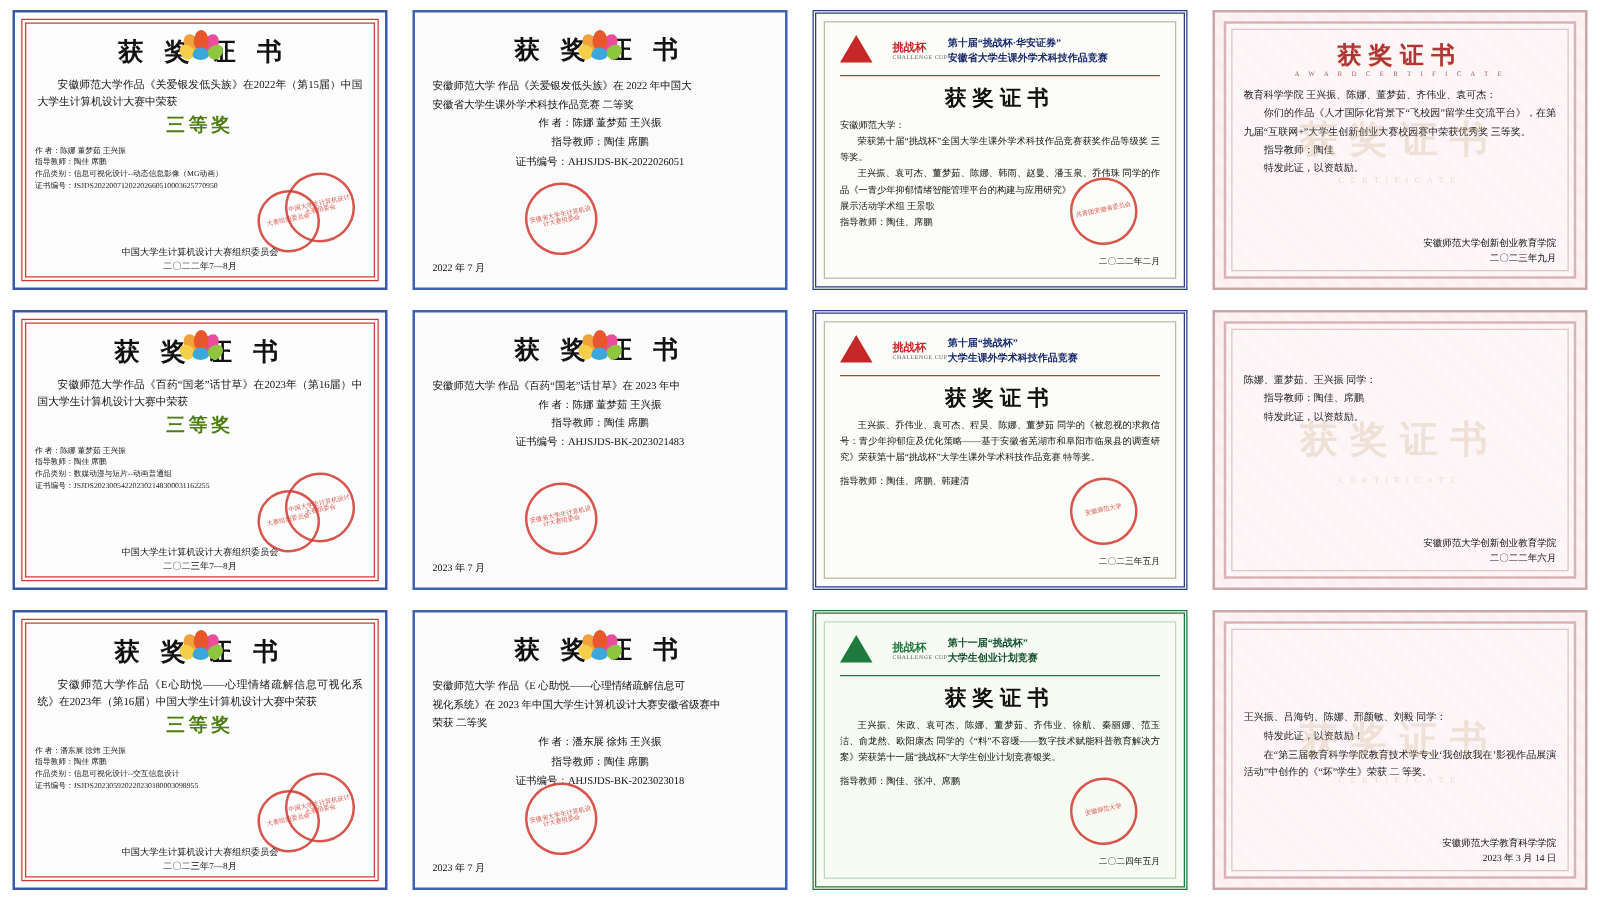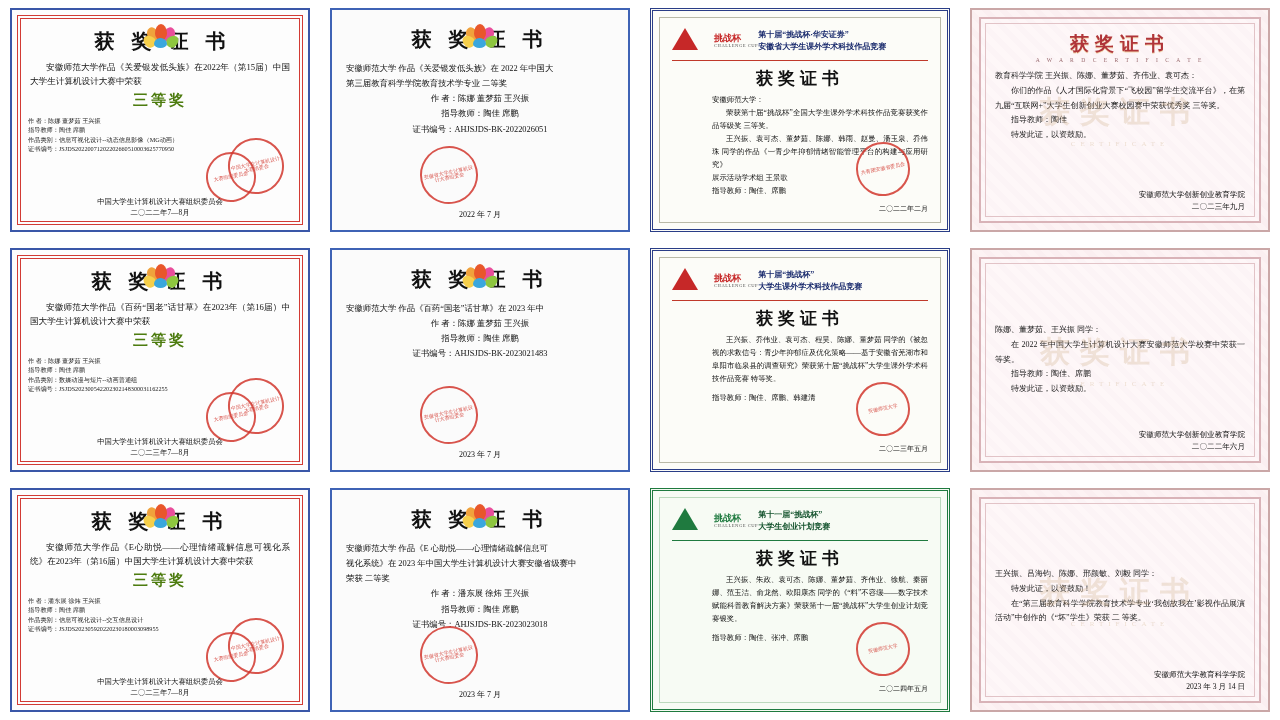--- a/index.html
+++ b/index.html
@@ -96,21 +96,21 @@
   .stampA2{width:46px;height:46px;right:46px;bottom:22px;}
 
   
   .typeB{
     border:2px solid #3f63b5;
     background:#fbfbfb;
     padding:10px 14px;
   }
   .typeB .lineList{font-size:8.4px;line-height:1.8;color:#111;margin-top:6px;}
   .typeB .signRow{
-    margin-top:auto;display:flex;justify-content:center;align-items:flex-end;
+    margin-top:auto;display:flex;justify-content:flex-start;align-items:flex-end;
     font-size:8px;color:#111;
   }
   .stampB{width:54px;height:54px;left:50%;margin-left:-60px;bottom:26px;}
 
   
   .typeC{
     border:3px double #2a3d87;
     background:#fcfcf8;
     padding:6px;
   }
@@ -123,21 +123,21 @@
   .ccTri{
     width:0;height:0;border-left:13px solid transparent;border-right:13px solid transparent;
     border-bottom:22px solid #c62828;position:absolute;left:0;top:2px;
   }
   .ccTxt{font-size:9px;font-weight:bold;color:#c62828;line-height:1.1;}
   .ccTxtEn{font-size:4.6px;color:#555;letter-spacing:.5px;}
   .ccHeadRight{font-size:8px;line-height:1.45;color:#1a2b6d;font-weight:bold;}
   .ccTitle{
     text-align:center;font-size:17px;font-weight:bold;letter-spacing:5px;color:#111;margin:6px 0 4px;
   }
-  .ccBody{font-size:7.4px;line-height:1.75;color:#111;text-align:justify;margin-left:40px;}
+  .ccBody{font-size:7.4px;line-height:1.75;color:#111;text-align:justify;}
   .ccBody .ind{text-indent:14px;}
   .ccFooterRight{margin-top:auto;text-align:right;font-size:7px;line-height:1.5;color:#111;}
   .stampC{width:50px;height:50px;right:30px;bottom:26px;}
 
   
   .typeC2{background:#f7fbf4;border:3px double #1f7a3f;}
   .typeC2 .innerC{border:1px solid #bcd9bd;}
   .ccLogoG .ccTri{border-bottom-color:#1f7a3f;}
   .ccTxtG{color:#1f7a3f;}
 
@@ -228,21 +228,21 @@
       <div class="lotus" style="position:absolute;left:50%;margin-left:-17px;top:14px;">
         <span class="p2"></span>
           <span class="p3"></span>
           <span class="p4"></span>
           <span class="p5"></span>
           <span class="p1"></span>
           <span class="p6"></span>
       </div>
       <div class="lineList">
         <div>安徽师范大学 作品《关爱银发低头族》在 2022 年中国大</div>
-        <div>第三届教育科学学院教育技术学专业 二等奖</div>
+        <div>安徽省大学生课外学术科技作品竞赛 二等奖</div>
         <div class="center">作    者：陈娜  董梦茹  王兴振</div>
         <div class="center">指导教师：陶佳  席鹏</div>
         <div class="center">证书编号：AHJSJDS-BK-2022026051</div>
       </div>
       <div class="signRow">
         <span></span>
         <span>2022 年 7 月</span>
       </div>
       <div class="stampRed stampB">
           <span>安徽省大学生计算机设计大赛组委会</span>
@@ -396,23 +396,22 @@
       </div>
     </div>
   </div>
 
   <div class="cell">
     <div class="cert typeD">
       <div class="innerD">
         <div class="watermark">获奖证书</div>
         <div class="watermarkEn">CERTIFICATE</div>
         <div class="dTitle" style="visibility:hidden;">获奖证书</div>
-        <div class="dBody" style="margin-top:26px;">
+        <div class="dBody" style="">
           <div>陈娜、董梦茹、王兴振 同学：</div>
-          <div class="ind">在 2022 年中国大学生计算机设计大赛安徽师范大学校赛中荣获一等奖。</div>
           <div class="ind">指导教师：陶佳、席鹏</div>
           <div class="ind">特发此证，以资鼓励。</div>
         </div>
         <div class="dFooter">
           <div>安徽师范大学创新创业教育学院</div>
           <div>二〇二二年六月</div>
         </div>
       </div>
     </div>
   </div>

